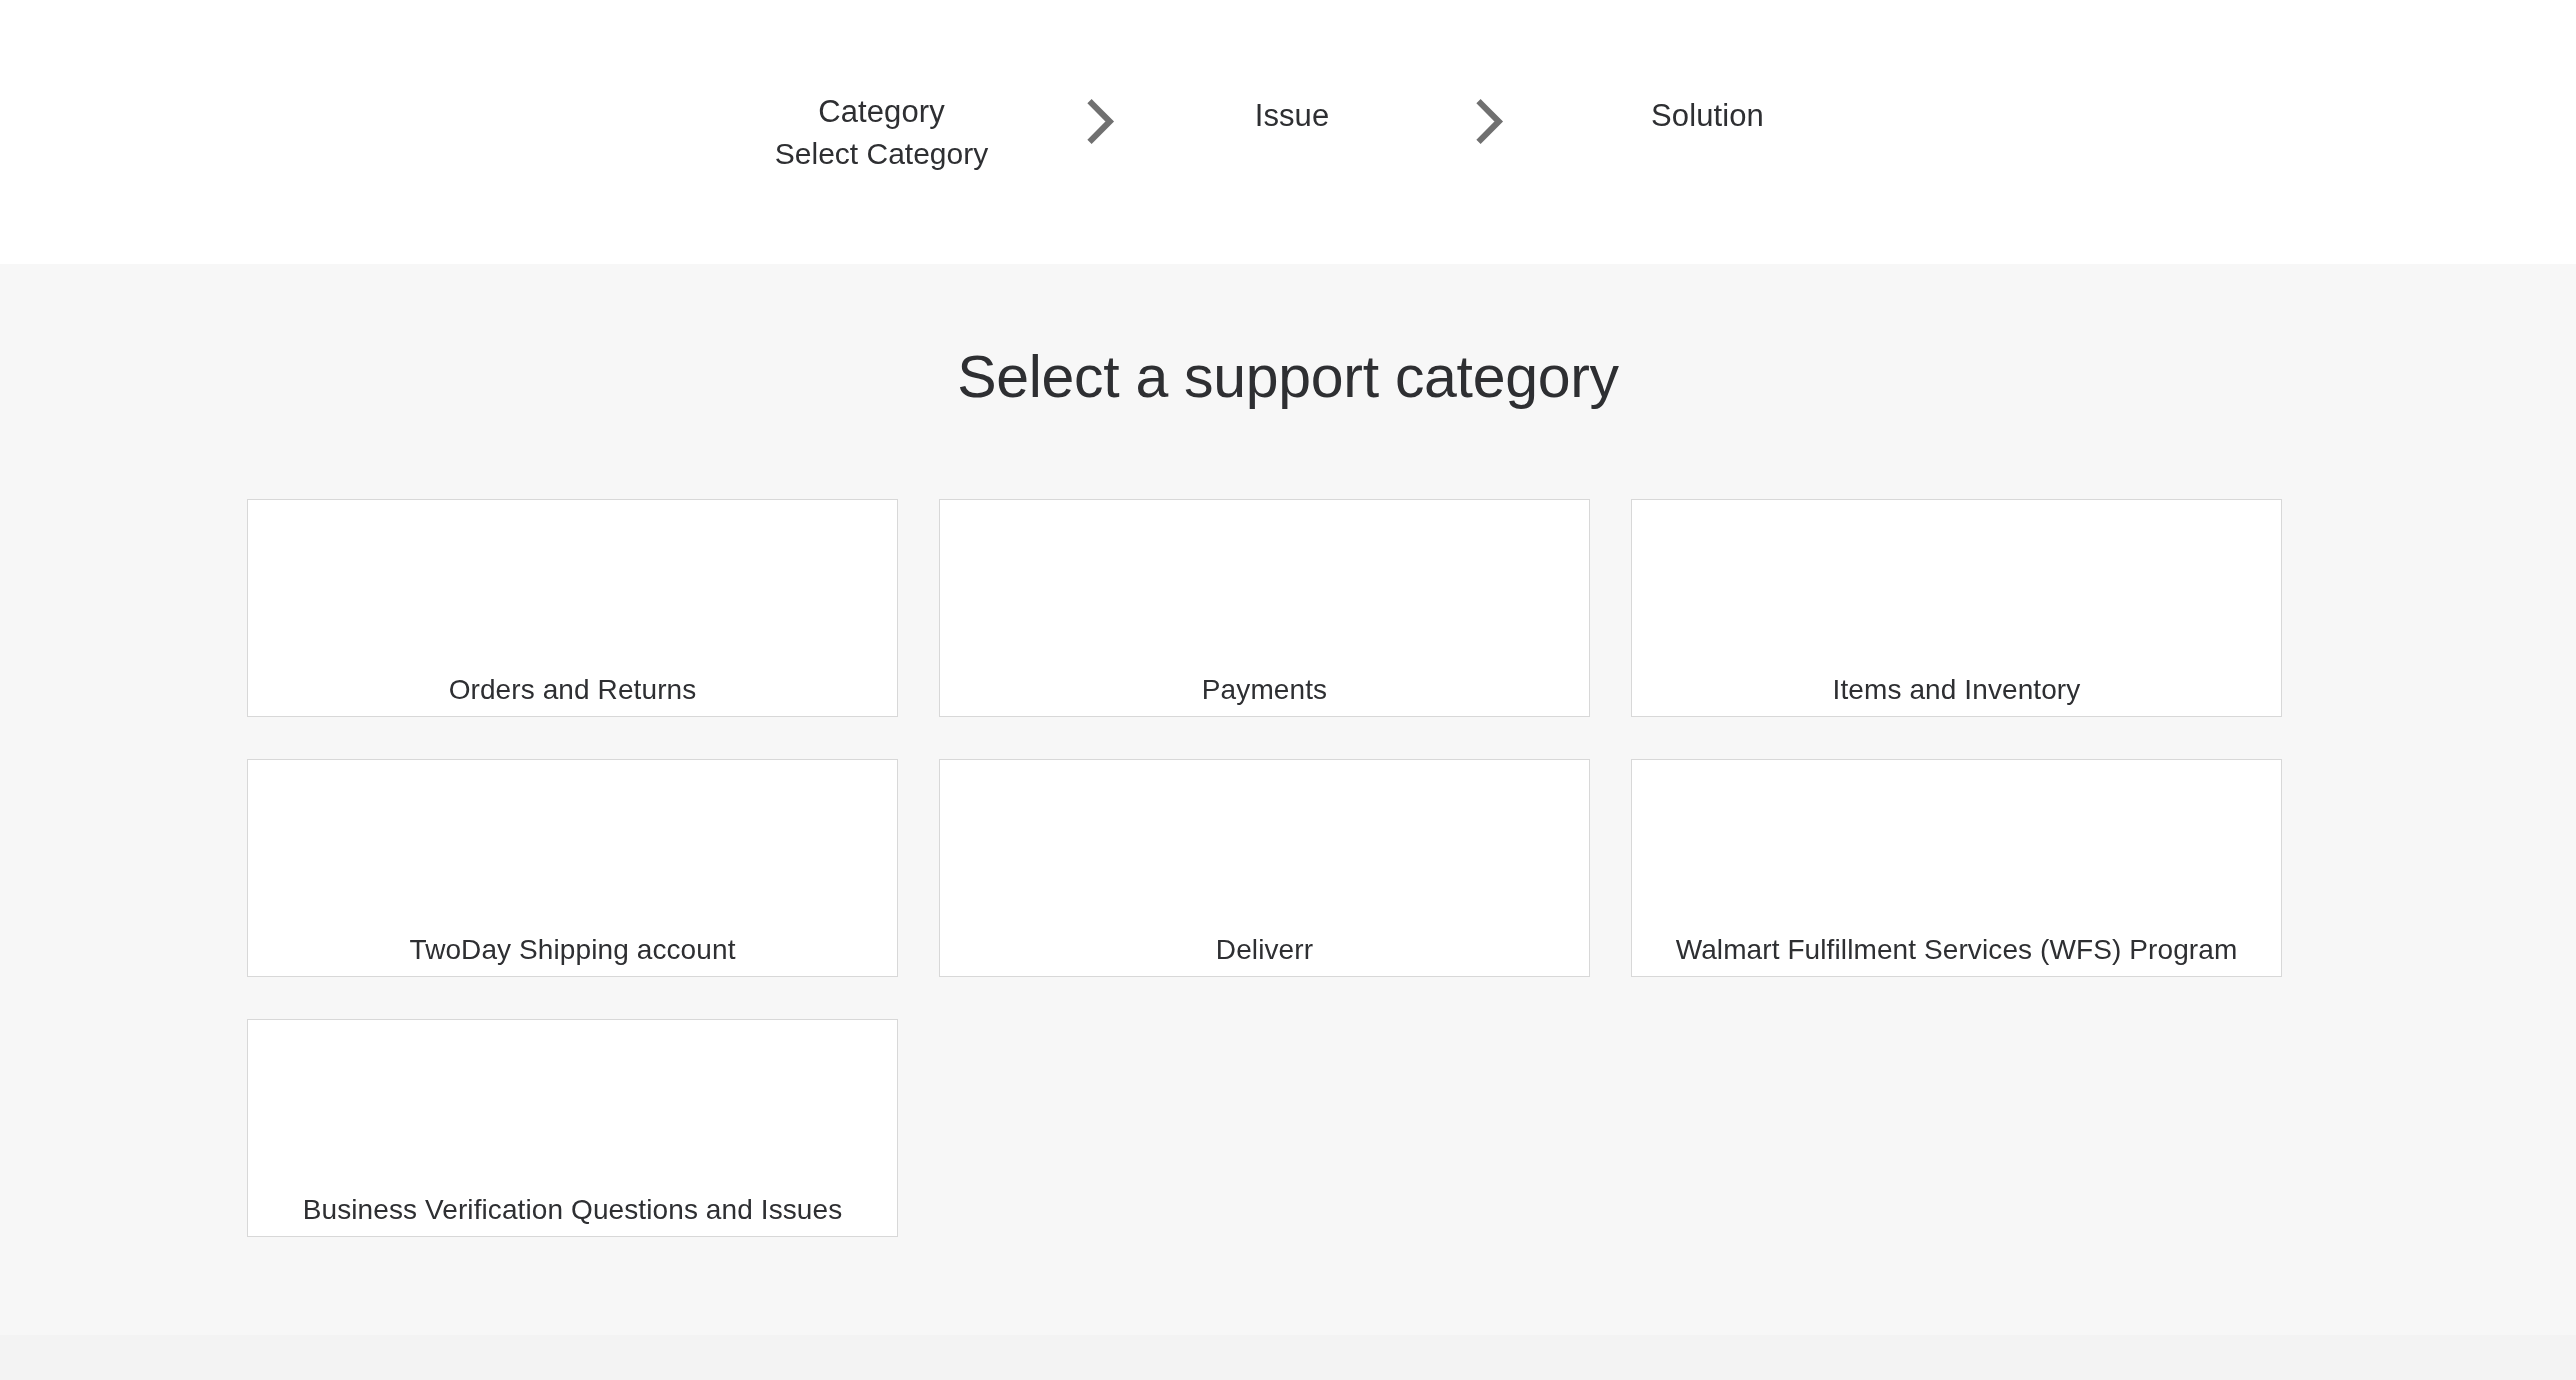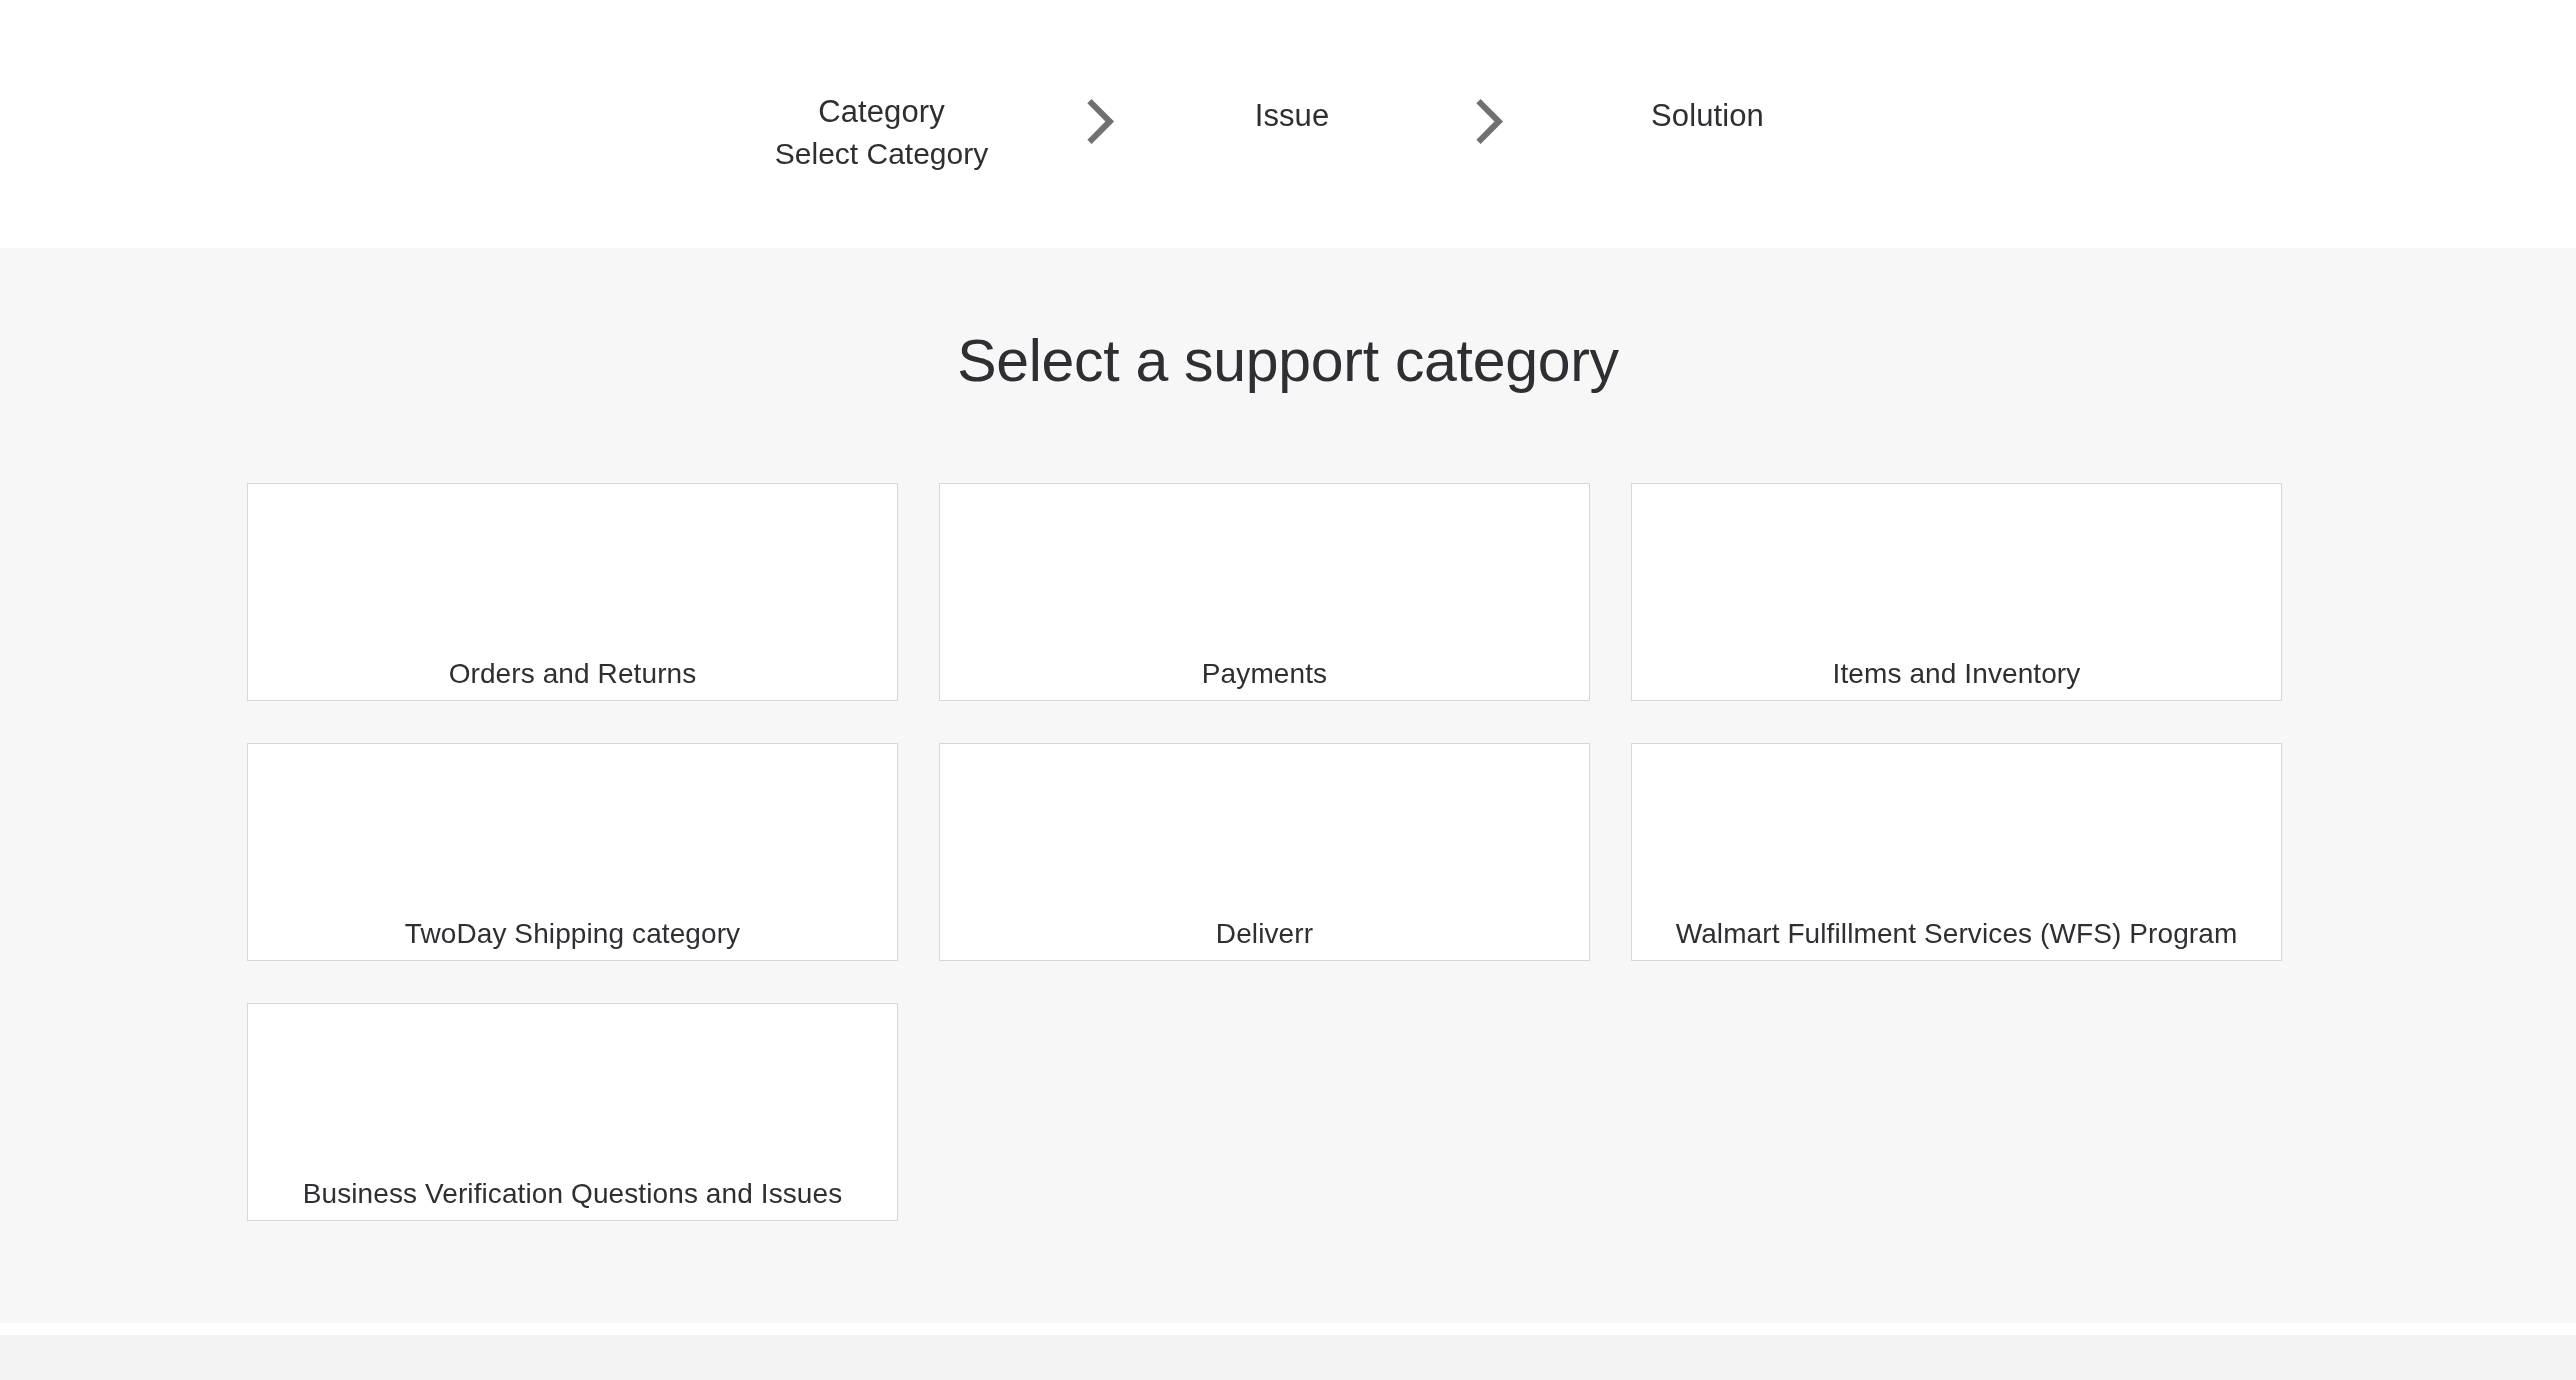--- a/index.html
+++ b/index.html
@@ -74,21 +74,21 @@
     padding-top: 5.2px;
   }
   .chev-1 { width: 242px; }
   .chev-2 { width: 260px; }
 
   .chev svg { display: block; }
 
   
   .main {
     position: absolute;
-    top: 248px;
+    top: 264px;
     left: 0;
     width: 2576px;
     height: 1075px;
     background: #f7f7f7;
   }
 
   .page-title {
     margin: 0 auto;
     padding-top: 80px;
     text-align: center;
@@ -190,21 +190,21 @@
       <div class="category-card">
         <span class="category-card-label">Payments</span>
       </div>
 
 
       <div class="category-card">
         <span class="category-card-label">Items and Inventory</span>
       </div>
 
       <div class="category-card">
-        <span class="category-card-label">TwoDay Shipping category</span>
+        <span class="category-card-label">TwoDay Shipping account</span>
       </div>
 
       <div class="category-card">
         <span class="category-card-label">Deliverr</span>
       </div>
 
       <div class="category-card">
         <span class="category-card-label">Walmart Fulfillment Services (WFS) Program</span>
       </div>
 

